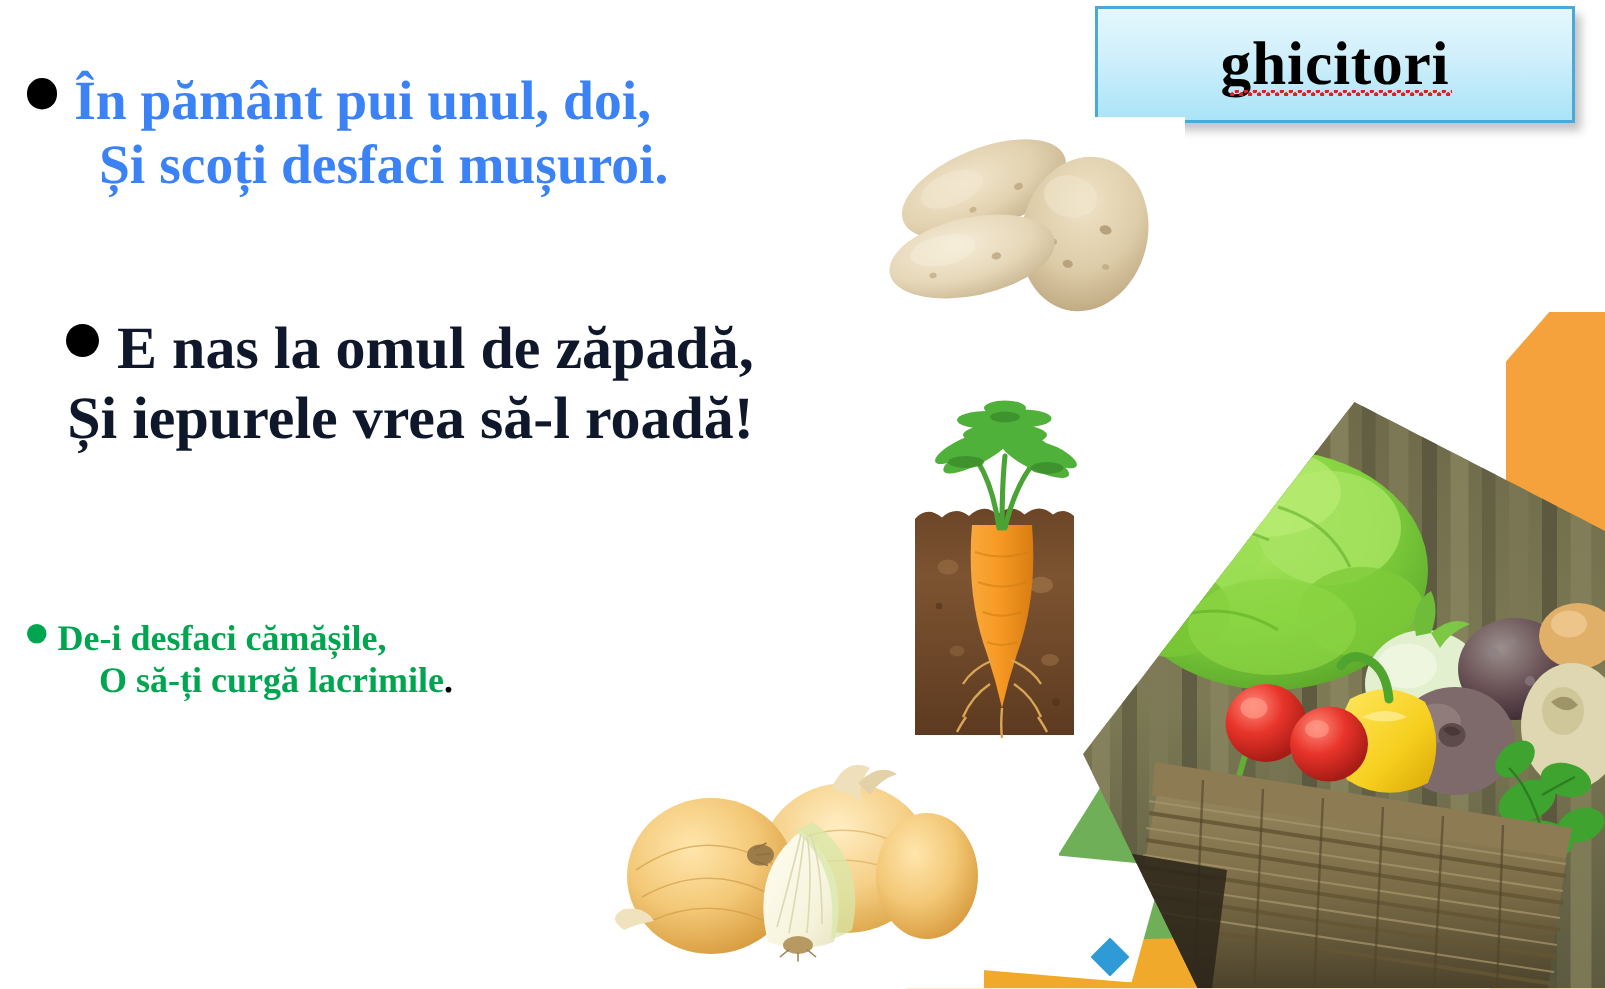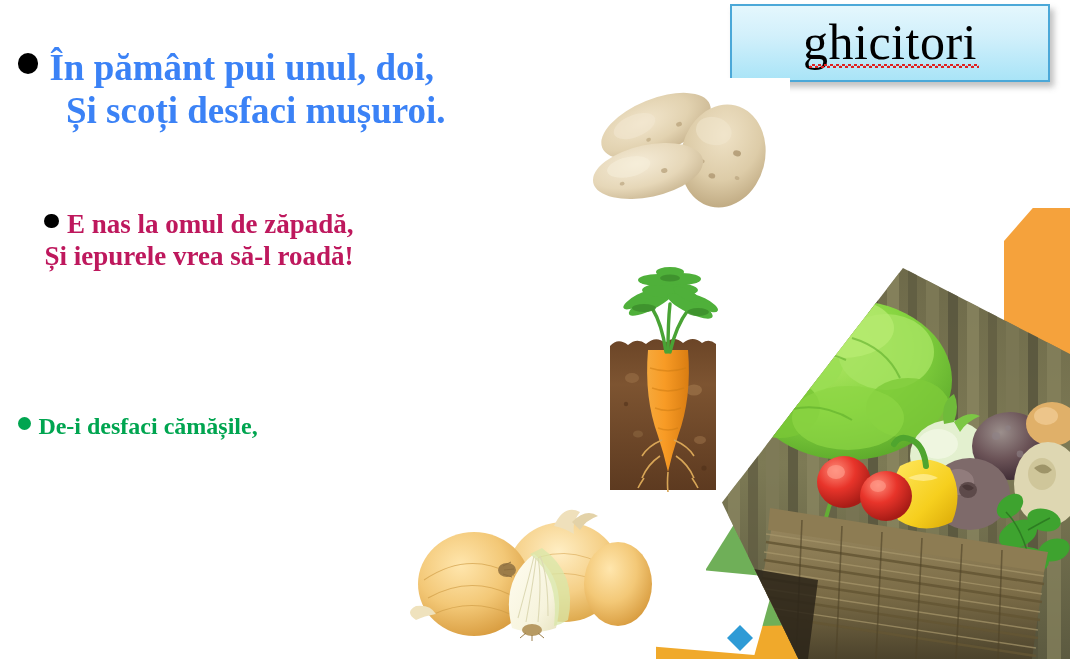--- a/index.html
+++ b/index.html
@@ -25,22 +25,22 @@
     height: 78px;
     background: linear-gradient(to bottom, #e4f7fd 0%, #d2f0fb 40%, #a9e4f7 100%);
     border: 2px solid #4ba8d8;
     box-shadow: 4px 5px 6px rgba(120,120,120,0.45);
     display: flex;
     align-items: center;
     justify-content: center;
     box-sizing: border-box;
   }
   #title-text {
-    font-size: 50px;
-    font-weight: normal;
+    font-size: 41px;
+    font-weight: bold;
     color: #000000;
     letter-spacing: 0.5px;
     line-height: 1;
     position: relative;
     padding-bottom: 2px;
   }
   
   #title-squiggle {
     position: absolute;
     left: 6px;
@@ -70,21 +70,21 @@
     height: 0.55em;
     border-radius: 50%;
     vertical-align: 0.17em;
     margin-right: 0.30em;
   }
 
   #riddle-1 { left: 18px;  top: 46px;  font-size: 37px; color: #3b82f6; }
   #riddle-1 .bullet { background: #000000; }
   #riddle-1 .line2 { padding-left: 48px; }
 
-  #riddle-2 { left: 44px;  top: 209px; font-size: 27px; color: #be185d; }
+  #riddle-2 { left: 44px;  top: 209px; font-size: 40px; color: #0f172a; }
   #riddle-2 .bullet { background: #000000; }
   #riddle-2 .line2 { padding-left: 0px; margin-left: -38px; text-align: right; }
 
   #riddle-3 { left: 18px;  top: 412px; font-size: 24px; color: #00A550; }
   #riddle-3 .bullet { background: #00A550; }
   #riddle-3 .line2 { padding-left: 48px; }
   #riddle-3 .final-dot { color: #000000; }
 
   
   #shape-orange-hex {
@@ -231,20 +231,23 @@
   <div class="riddle" id="riddle-2">
     <span class="line line1">
       <span class="bullet"></span><span>E nas la omul de zăpadă,</span>
     </span>
     <span class="line line2">Și iepurele vrea să-l roadă!</span>
   </div>
 
   <div class="riddle" id="riddle-3">
     <span class="line line1">
       <span class="bullet"></span><span>De-i desfaci cămășile,</span>
+    </span>
+    <span class="line line2">
+      <span>O să-ți curgă lacrimile</span><span class="final-dot">.</span>
     </span>
   </div>
 
   <div id="photo-potatoes">
     <svg width="204" height="140" viewBox="0 0 204 140">
       <defs>
         <radialGradient id="pgA" cx="40%" cy="35%" r="70%">
           <stop offset="0%" stop-color="#f2e6cd"></stop>
           <stop offset="60%" stop-color="#e2d2b0"></stop>
           <stop offset="100%" stop-color="#c9b590"></stop>

